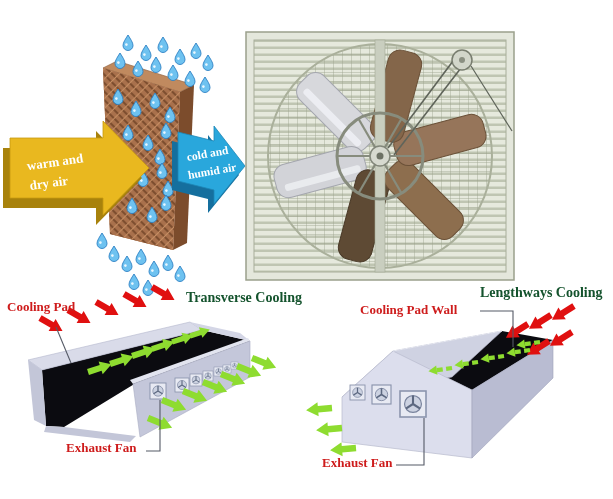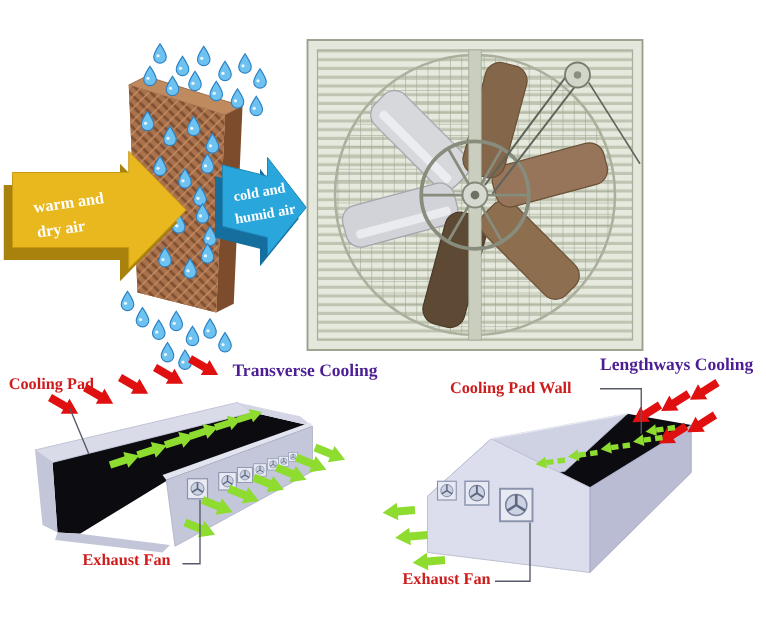--- a/index.html
+++ b/index.html
@@ -1,20 +1,20 @@
 <!DOCTYPE html>
 <html><head>
 <meta charset="utf-8">
 <style>
   html,body{margin:0;padding:0;background:#ffffff;}
   #stage{position:relative;width:613px;height:499px;background:#ffffff;overflow:hidden;
          font-family:"Liberation Serif", serif;}
   #stage svg{position:absolute;left:0;top:0;}
   .lbl{position:absolute;font-weight:bold;white-space:nowrap;line-height:1;}
-  .lbl.blue{color:#4c1d95;font-size:14px;}
+  .lbl.blue{color:#14532d;font-size:14px;}
   .lbl.red{color:#ce1c1c;font-size:13px;}
 </style>
 </head>
 <body>
 
 <div id="stage">
 
 <svg width="613" height="499" viewBox="0 0 613 499">
   <defs>
     <pattern id="hatch1" width="6" height="6" patternUnits="userSpaceOnUse" patternTransform="rotate(45)">

